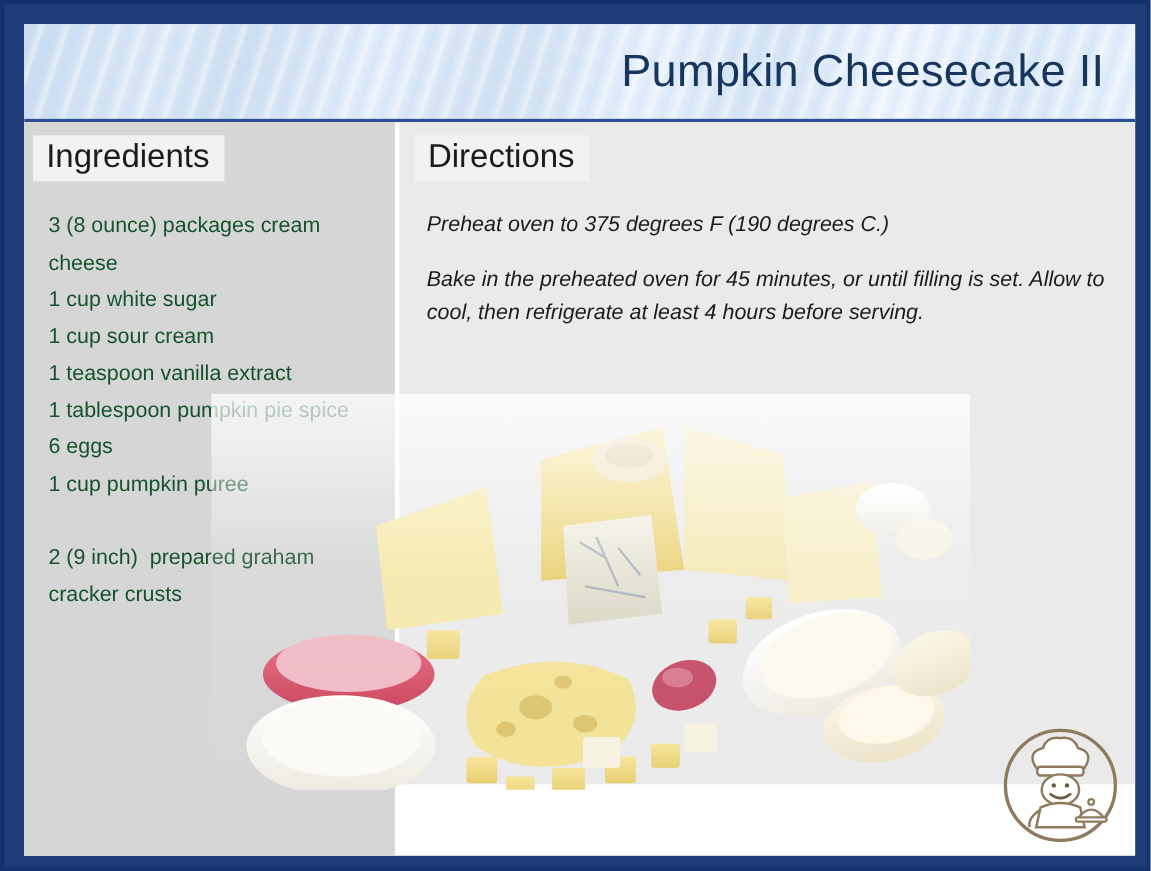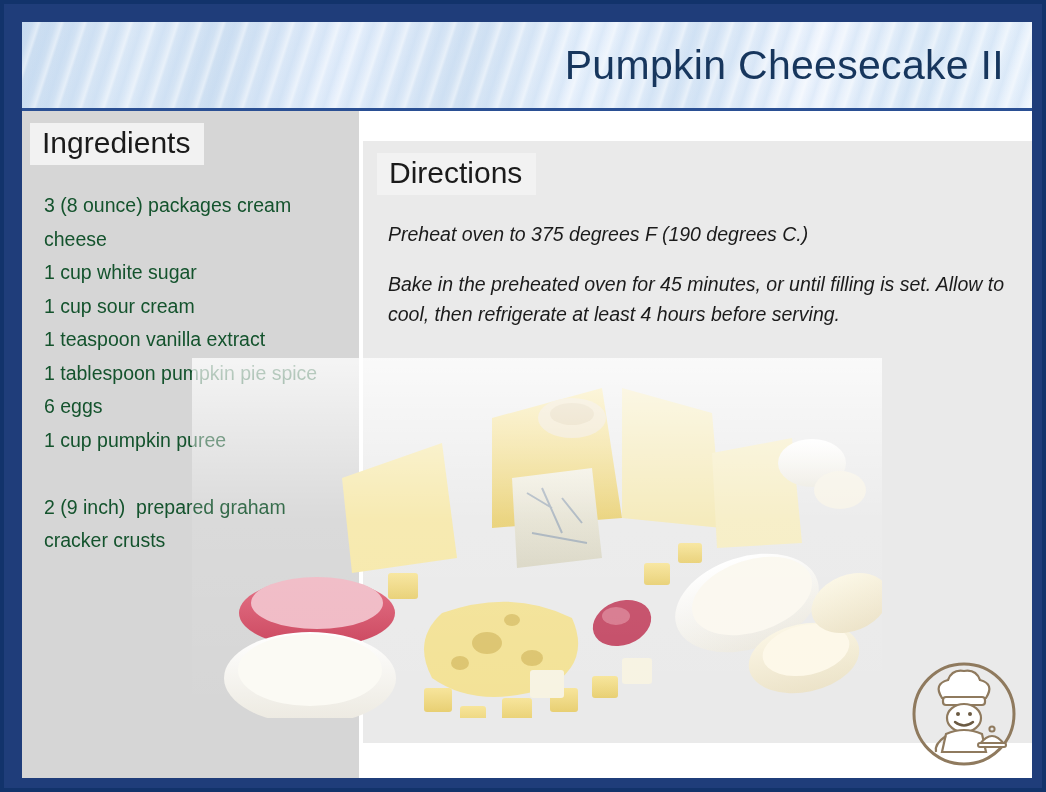--- a/index.html
+++ b/index.html
@@ -81,21 +81,20 @@
     height: 667px;
     background: #d6d6d6;
   }
   #right-col {
     position: absolute;
     left: 341px;
     top: 89px;
     width: 669px;
     height: 602px;
     background: #eaeaea;
-    margin-top: 30px;
   }
 
   .section-head {
     position: absolute;
     top: 12px;
     background: #f2f2f2;
     padding: 4px 14px 6px 12px;
     font-size: 30px;
     color: #1b1b1b;
     line-height: 1.05;

